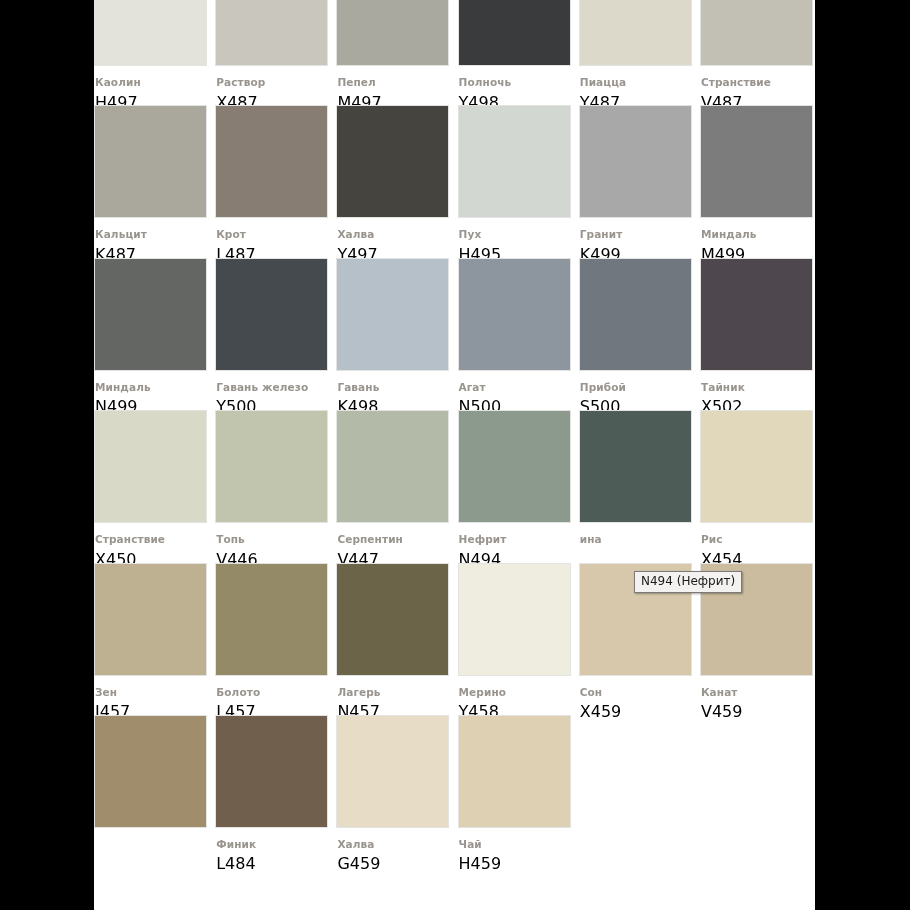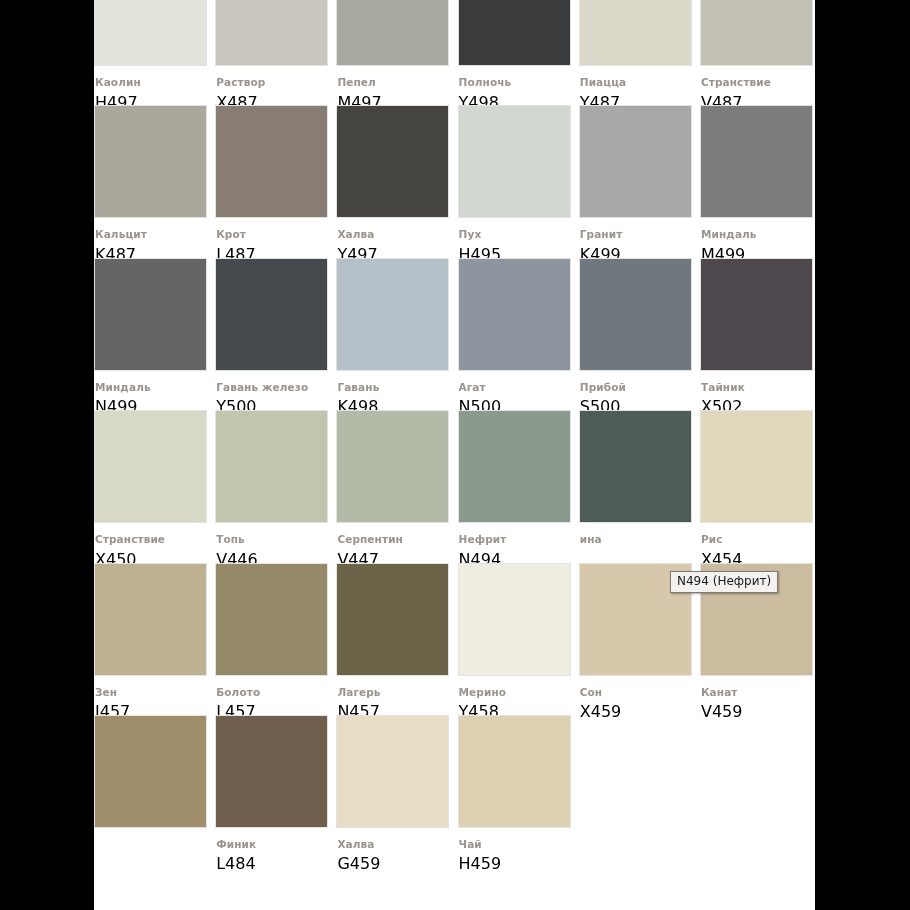--- a/index.html
+++ b/index.html
@@ -78,21 +78,20 @@
     background: #f3f2f0;
     border: 1px solid #7d7a76;
     box-shadow: 1px 1px 2px rgba(0,0,0,0.35);
     font-size: 12px;
     color: #1a1a1a;
     padding: 2px 6px 3px 6px;
     white-space: nowrap;
     font-family: "DejaVu Sans", sans-serif;
     z-index: 50;
     line-height: 1.25;
-    margin-left: 36px;
   }
   .bar {
     position: absolute;
     top: 0;
     width: 95px;
     height: 910px;
     background: #000000;
   }
   .bar.left { left: 0; }
   .bar.right { left: 815px; width: 95px; }

